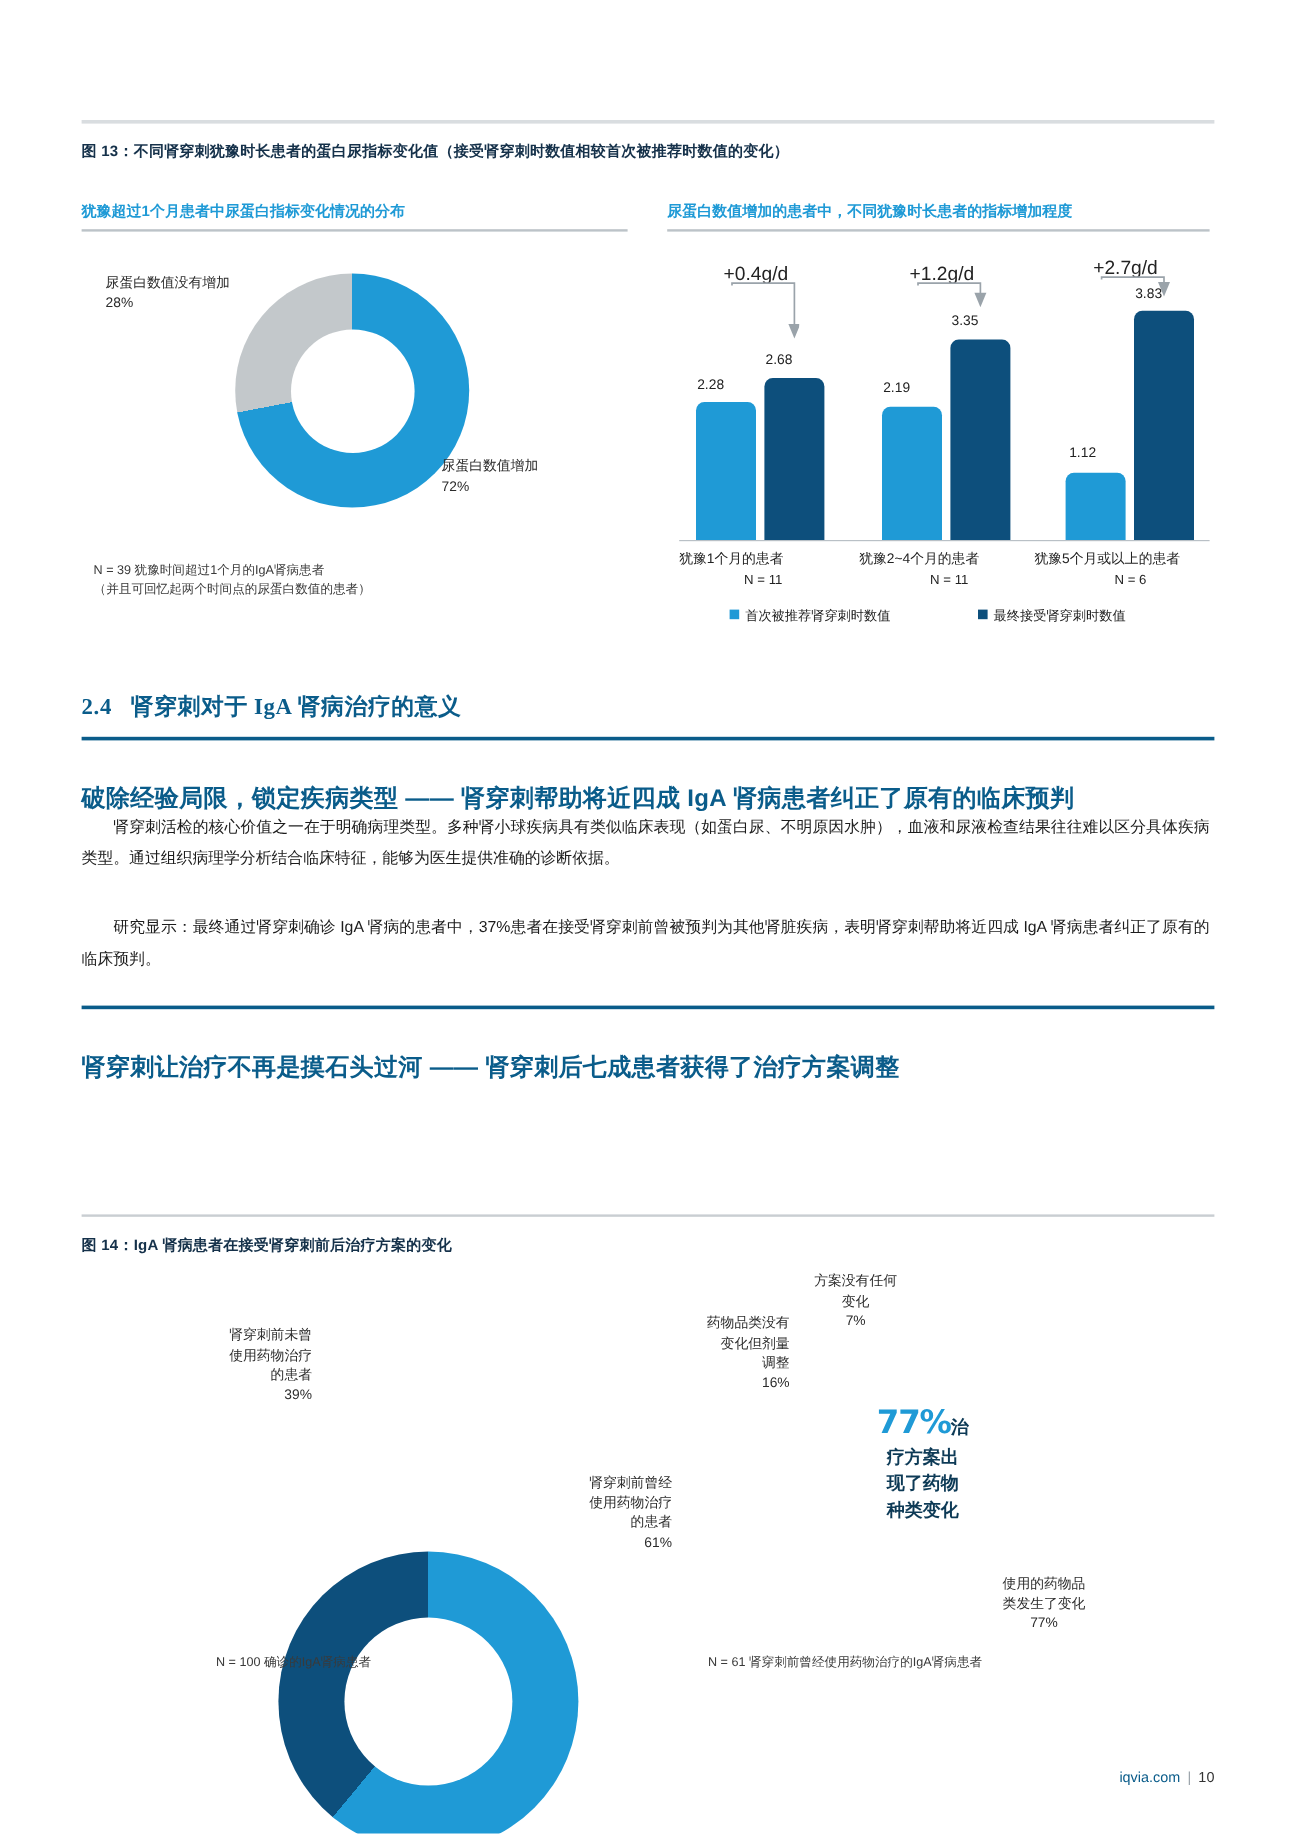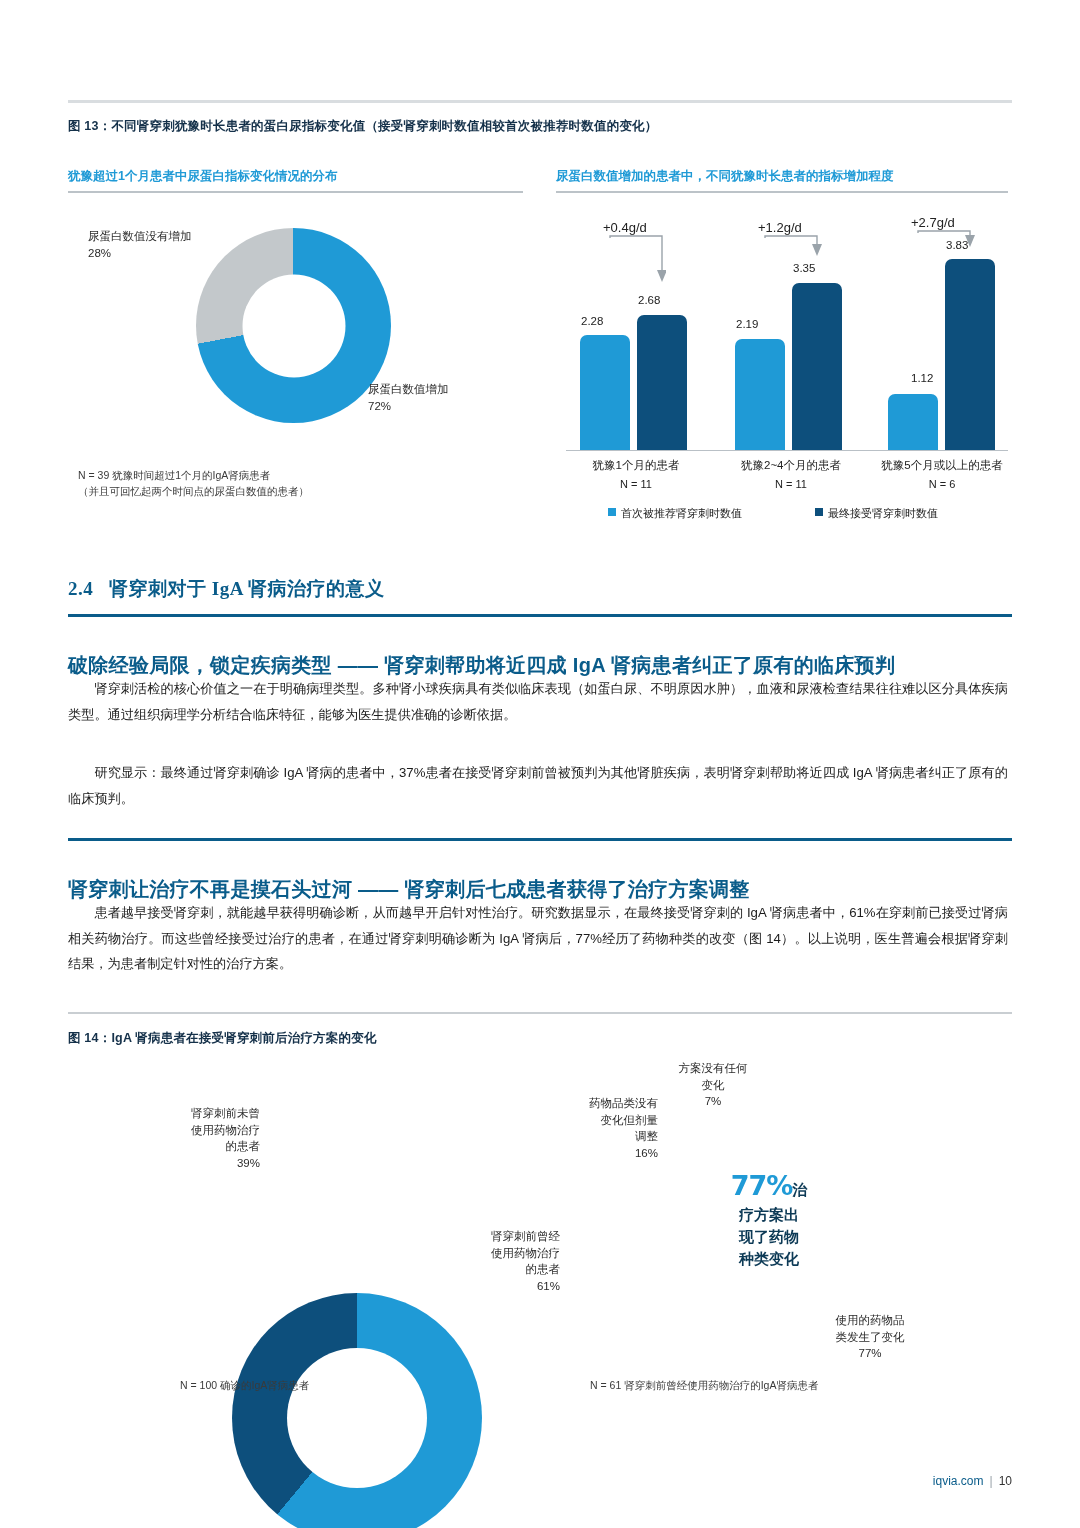--- a/index.html
+++ b/index.html
@@ -34,23 +34,23 @@
   }
   .lbl{position:absolute;font-size:11.5px;line-height:1.45;color:#2b2b2b;text-align:center;}
   .note{position:absolute;font-size:10.5px;color:#3a3a3a;text-align:left;line-height:1.5;}
 
   
   .bar{position:absolute;border-radius:7px 7px 0 0;}
   .bar-lt{background:#1f9ad6;}
   .bar-dk{background:#0d4f7c;}
   .barval{position:absolute;font-size:11.5px;color:#222;}
   .axis{position:absolute;background:#b9c0c6;}
-  .grp-label{position:absolute;font-size:11.5px;color:#222;text-align:center;}
+  .grp-label{position:absolute;font-size:11.5px;color:#222;}
   .grp-n{position:absolute;font-size:11px;color:#222;text-align:center;}
-  .delta{position:absolute;font-size:13px;color:#222;}
+  .delta{position:absolute;font-size:16px;color:#222;}
   .legend-item{position:absolute;font-size:11px;color:#222;}
   .legend-sq{display:inline-block;width:8px;height:8px;margin-right:5px;vertical-align:1px;}
 
   
   h2.sec{
     position:absolute;font-size:19px;color:#0a5c8a;font-weight:700;letter-spacing:.5px;
     font-family:"Liberation Serif","DejaVu Serif",serif;
   }
   h3.sub{
     position:absolute;font-size:20px;color:#0a5c8a;font-weight:700;letter-spacing:.3px;
@@ -126,21 +126,21 @@
   <div class="delta" style="left:758px;top:220px;">+1.2g/d</div>
   <svg style="position:absolute;left:761px;top:234px;width:66px;height:28px;">
     <path d="M4,4 L4,2 L56,2 L56,12" stroke="#9aa3aa" stroke-width="1.4" fill="none"></path>
     <path d="M51,10 L56,22 L61,10 Z" fill="#9aa3aa"></path>
   </svg>
   <div class="grp-label" style="left:716px;top:458px;width:150px;">犹豫2~4个月的患者</div>
   <div class="grp-n" style="left:716px;top:478px;width:150px;">N = 11</div>
 
   <div class="bar bar-lt" style="left:888px;top:394px;width:50px;height:56px;"></div>
   <div class="bar bar-dk" style="left:945px;top:259px;width:50px;height:191px;"></div>
-  <div class="barval" style="left:891px;top:372px;margin-left:20px;">1.12</div>
+  <div class="barval" style="left:891px;top:372px;">1.12</div>
   <div class="barval" style="left:946px;top:239px;">3.83</div>
   <div class="delta" style="left:911px;top:215px;">+2.7g/d</div>
   <svg style="position:absolute;left:914px;top:229px;width:66px;height:24px;">
     <path d="M4,4 L4,2 L56,2 L56,8" stroke="#9aa3aa" stroke-width="1.4" fill="none"></path>
     <path d="M51,6 L56,18 L61,6 Z" fill="#9aa3aa"></path>
   </svg>
   <div class="grp-label" style="left:862px;top:458px;width:160px;">犹豫5个月或以上的患者</div>
   <div class="grp-n" style="left:862px;top:478px;width:160px;">N = 6</div>
 
   <div class="legend-item" style="left:608px;top:506px;">
@@ -155,21 +155,20 @@
     &nbsp;&nbsp;<span>肾穿刺对于 IgA 肾病治疗的意义</span>
   </h2>
 
   <div class="rule-blue" style="position:absolute;top:614px;left:68px;right:68px;"></div>
   <h3 class="sub" style="top:632px;left:68px;width:940px;">破除经验局限，锁定疾病类型 ——  肾穿刺帮助将近四成 IgA 肾病患者纠正了原有的临床预判</h3>
   <p class="body" style="top:676px;left:68px;width:940px;text-indent:2em;">肾穿刺活检的核心价值之一在于明确病理类型。多种肾小球疾病具有类似临床表现（如蛋白尿、不明原因水肿），血液和尿液检查结果往往难以区分具体疾病类型。通过组织病理学分析结合临床特征，能够为医生提供准确的诊断依据。</p>
   <p class="body" style="top:760px;left:68px;width:940px;text-indent:2em;">研究显示：最终通过肾穿刺确诊 IgA 肾病的患者中，37%患者在接受肾穿刺前曾被预判为其他肾脏疾病，表明肾穿刺帮助将近四成 IgA 肾病患者纠正了原有的临床预判。</p>
 
   <div class="rule-blue" style="position:absolute;top:838px;left:68px;right:68px;"></div>
   <h3 class="sub" style="top:856px;left:68px;width:940px;">肾穿刺让治疗不再是摸石头过河 ——  肾穿刺后七成患者获得了治疗方案调整</h3>
-  <p class="body" style="top:900px;left:68px;width:940px;text-indent:2em;">患者越早接受肾穿刺，就能越早获得明确诊断，从而越早开启针对性治疗。研究数据显示，在最终接受肾穿刺的 IgA 肾病患者中，61%在穿刺前已接受过肾病相关药物治疗。而这些曾经接受过治疗的患者，在通过肾穿刺明确诊断为 IgA 肾病后，77%经历了药物种类的改变（图 14）。以上说明，医生普遍会根据肾穿刺结果，为患者制定针对性的治疗方案。</p>
 
   <div class="rule-grey" style="position:absolute;top:1012px;left:68px;right:68px;"></div>
   <div class="fig-title" style="top:1030px;left:68px;width:940px;">图 14：IgA 肾病患者在接受肾穿刺前后治疗方案的变化</div>
 
   <div class="donut" style="top:1098px;left:232px;width:250px;height:250px;
        background:conic-gradient(#1f9ad6 0deg 219.6deg, #0d4f7c 219.6deg 360deg);">
     <div class="hole" style="width:140px;height:140px;"></div>
   </div>
   <div class="lbl" style="top:1105px;left:140px;width:120px;text-align:right;">
     <span>肾穿刺前未曾</span><br>

